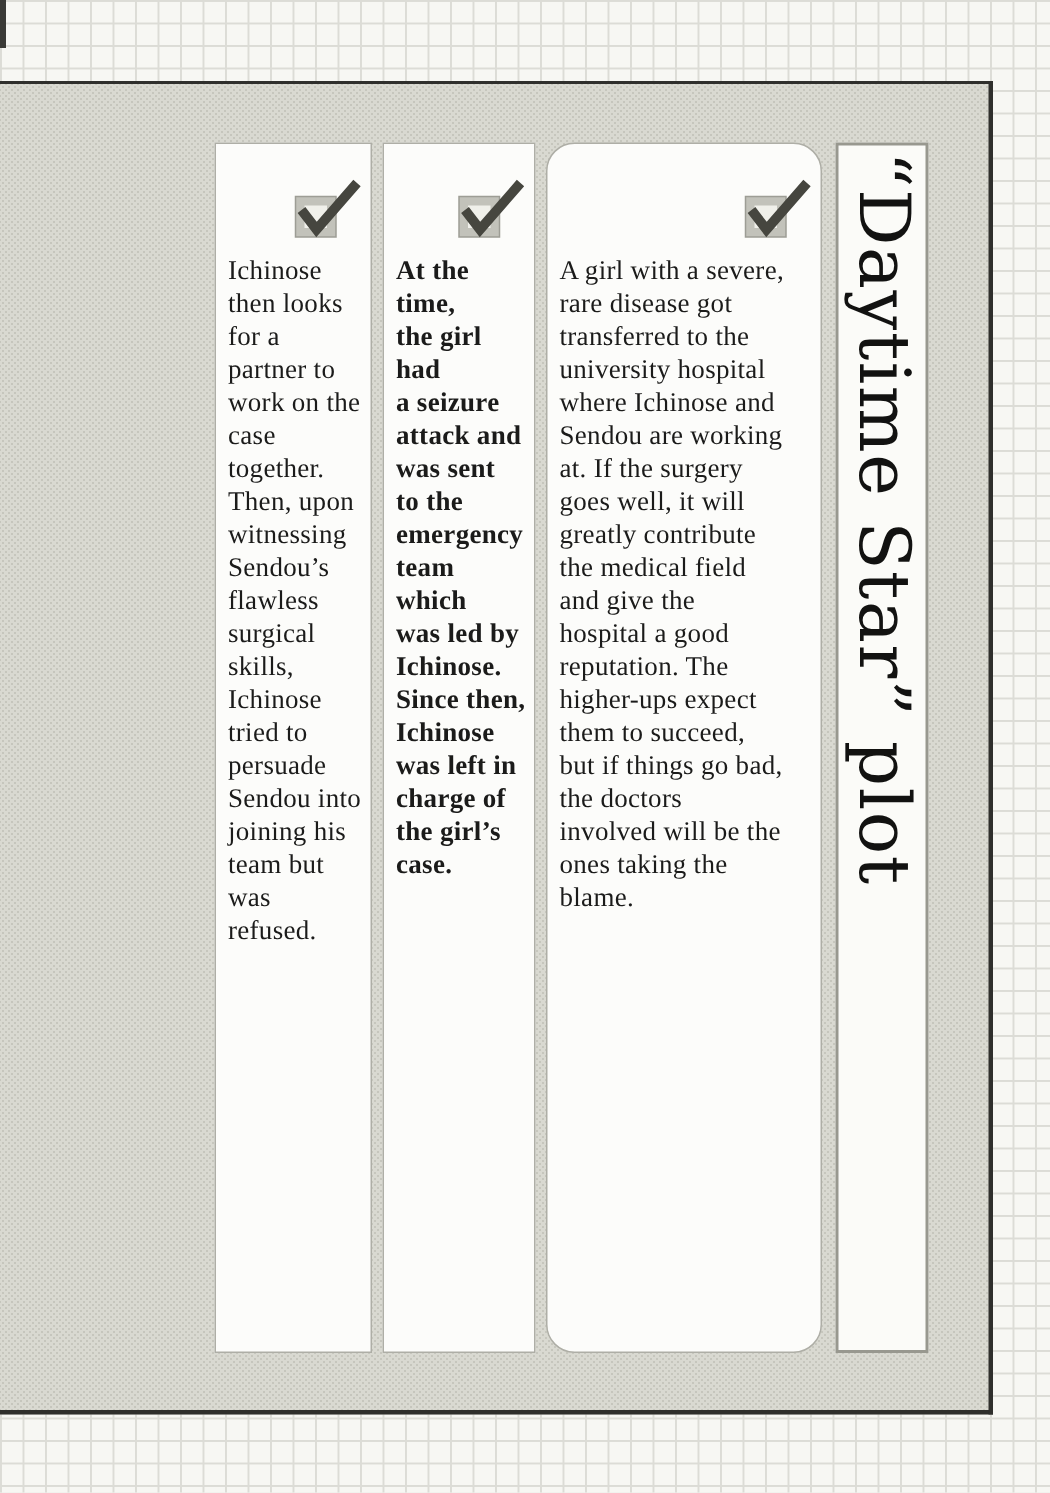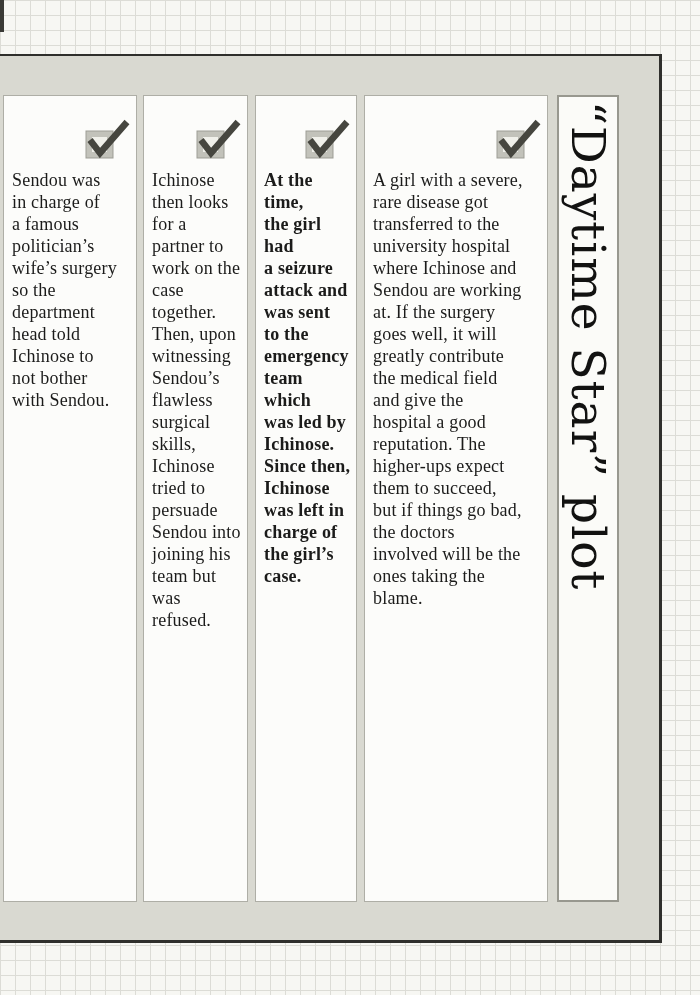--- a/index.html
+++ b/index.html
@@ -25,21 +25,21 @@
     background-size:4px 4px;
     background-position:0 0, 2px 2px;
   }
   .column{
     position:absolute;top:39px;height:807px;box-sizing:border-box;
     background:#fcfcfa;border:1px solid #aeaea6;
   }
   .col1{left:3px;width:134px;}
   .col2{left:143px;width:105px;}
   .col3{left:255px;width:102px;font-weight:bold;}
-  .col4{left:364px;width:184px;}
+  .col4{left:364px;width:184px;border-radius:19px;}
   .checkbox-svg{
     position:absolute;top:22px;right:6px;width:46px;height:42px;
   }
   .coltext{
     margin:73px 3px 0 8px;
     font-size:18px;line-height:22px;letter-spacing:0.2px;
     color:#1b1b1a;white-space:pre-line;
   }
   .title-strip{
     position:absolute;left:557px;top:39px;width:62px;height:807px;box-sizing:border-box;
@@ -55,38 +55,20 @@
 </style>
 </head>
 <body>
 
 <div class="page">
 
   <div class="edge-mark"></div>
 
   <div class="panel">
 
-    <div class="column col1">
-      <svg class="checkbox-svg" viewBox="0 0 46 42">
-        <rect x="2" y="13" width="27" height="27" fill="#c2c2ba" stroke="#9d9d95" stroke-width="1"></rect>
-        <rect x="8" y="19" width="15" height="15" fill="#f0f0ea"></rect>
-        <path d="M6 22 L16 35 L43 4" fill="none" stroke="#46463f" stroke-width="6.5"></path>
-      </svg>
-      <div class="coltext">Sendou was
-in charge of
-a famous
-politician’s
-wife’s surgery
-so the
-department
-head told
-Ichinose to
-not bother
-with Sendou.</div>
-    </div>
 
     <div class="column col2">
       <svg class="checkbox-svg" viewBox="0 0 46 42">
         <rect x="2" y="13" width="27" height="27" fill="#c2c2ba" stroke="#9d9d95" stroke-width="1"></rect>
         <rect x="8" y="19" width="15" height="15" fill="#f0f0ea"></rect>
         <path d="M6 22 L16 35 L43 4" fill="none" stroke="#46463f" stroke-width="6.5"></path>
       </svg>
       <div class="coltext">Ichinose
 then looks
 for a

